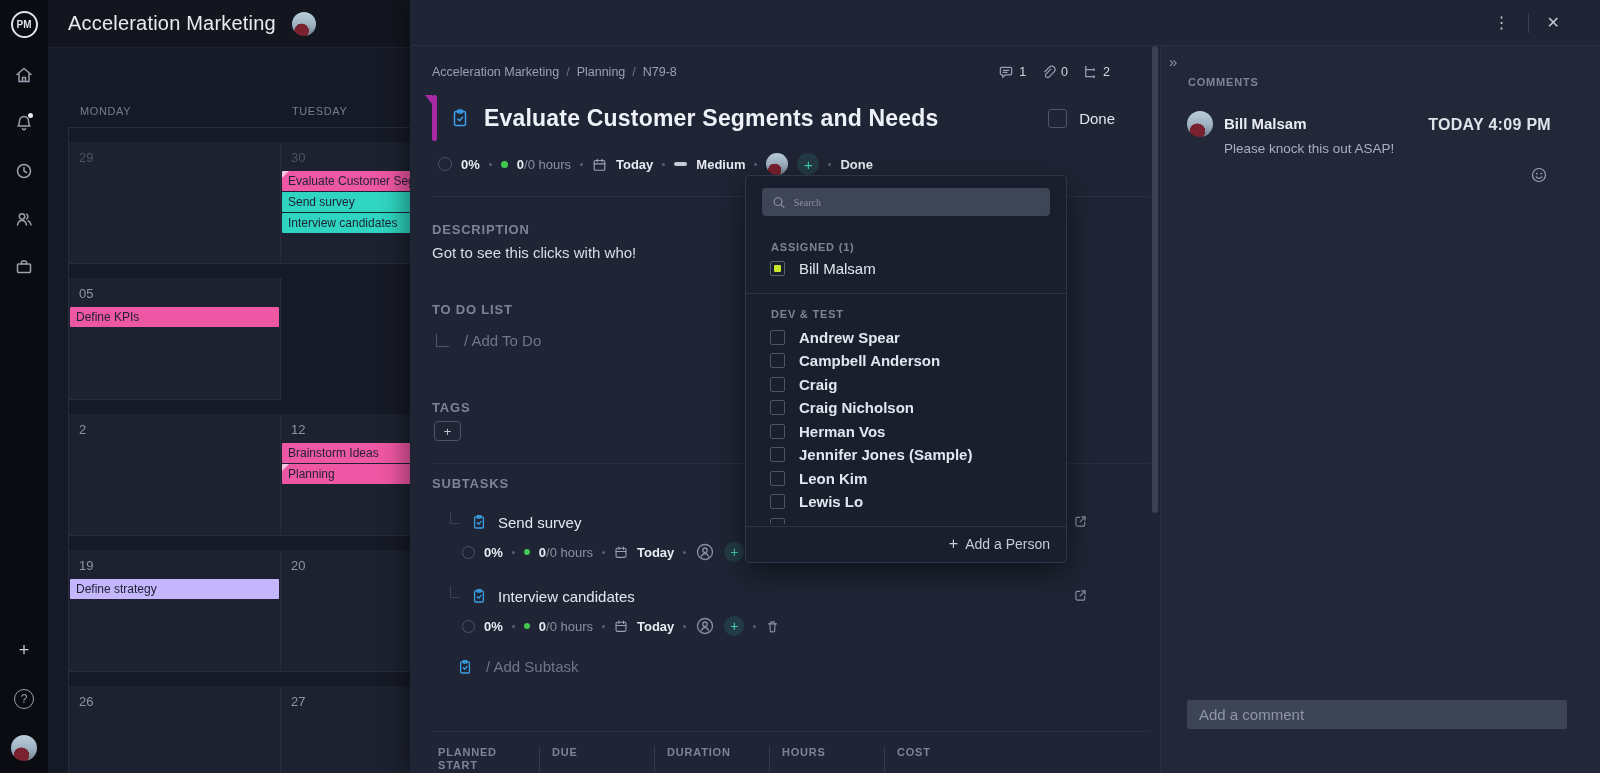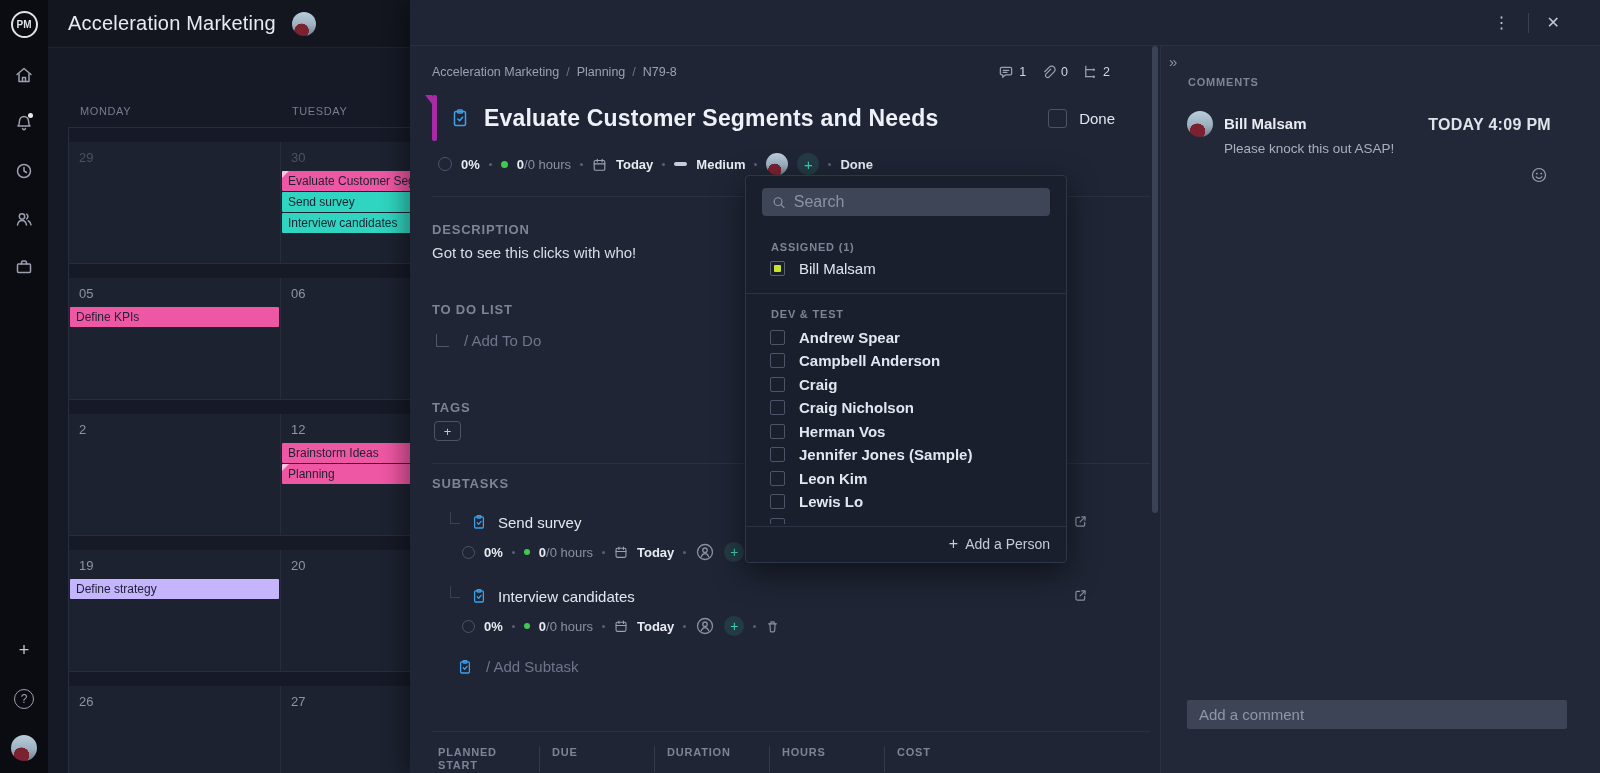--- a/index.html
+++ b/index.html
@@ -127,21 +127,21 @@
     font-weight:600; letter-spacing:.8px; }
   .col { width:115px; border-left:1px solid #333a4d; padding-left:12px; line-height:13px; }
   .col:first-child { border-left:none; padding-left:0; width:101px; }
 
   
   .dropdown { position:absolute; left:335px; top:175px; width:322px; background:#1a1f2e;
     border:1px solid #2f3649; border-radius:4px; box-shadow:0 10px 30px rgba(0,0,0,.5); z-index:60; }
   .dd-search { margin:12px 16px 0; height:28px; background:#3e4556; border-radius:4px;
     display:flex; align-items:center; padding:0 10px; gap:8px; color:#8b92a4; }
   .dd-search input { background:transparent; border:none; outline:none; color:#eab308;
-    font-size:16px; width:100%; font-family:Liberation Sans, sans-serif; }
+    font-size:10px; width:100%; font-family:Liberation Serif, serif; }
   .dd-search input::placeholder { color:#8b92a4; }
   .dd-label { margin:25px 0 4px 25px; font-size:11px; font-weight:600; color:#7d8496; letter-spacing:.8px; }
   .dd-row { display:flex; align-items:center; gap:14px; padding-left:24px; height:23.5px;
     font-size:15px; color:#e2e6ef; }
   .dd-check { width:15px; height:15px; border:1px solid #4d5468; border-radius:2px; flex:none; position:relative; }
   .dd-check.on { border-color:#5a6175; }
   .dd-check.on::after { content:''; position:absolute; inset:3px; background:#c9e42c; border-radius:1px; }
   .dd-div { height:1px; background:#2c3344; margin-top:12px; }
   .dd-group { margin-top:14px; margin-bottom:6px; }
   .dd-list { height:198px; overflow:hidden;font-weight:bold; }
@@ -238,23 +238,20 @@
               <div class="ev ev-teal wide">Interview candidates</div>
             </div>
           </div>
         </div>
         <div class="cal-row">
           <div class="cal-cell">
             <div class="daynum">05</div>
             <div class="events">
               <div class="ev ev-pink">Define KPIs</div>
             </div>
-          </div>
-          <div class="cal-cell">
-            <div class="daynum">06</div>
           </div>
         </div>
         <div class="cal-row">
           <div class="cal-cell">
             <div class="daynum">2</div>
           </div>
           <div class="cal-cell">
             <div class="daynum">12</div>
             <div class="events">
               <div class="ev ev-pink wide">Brainstorm Ideas</div>

